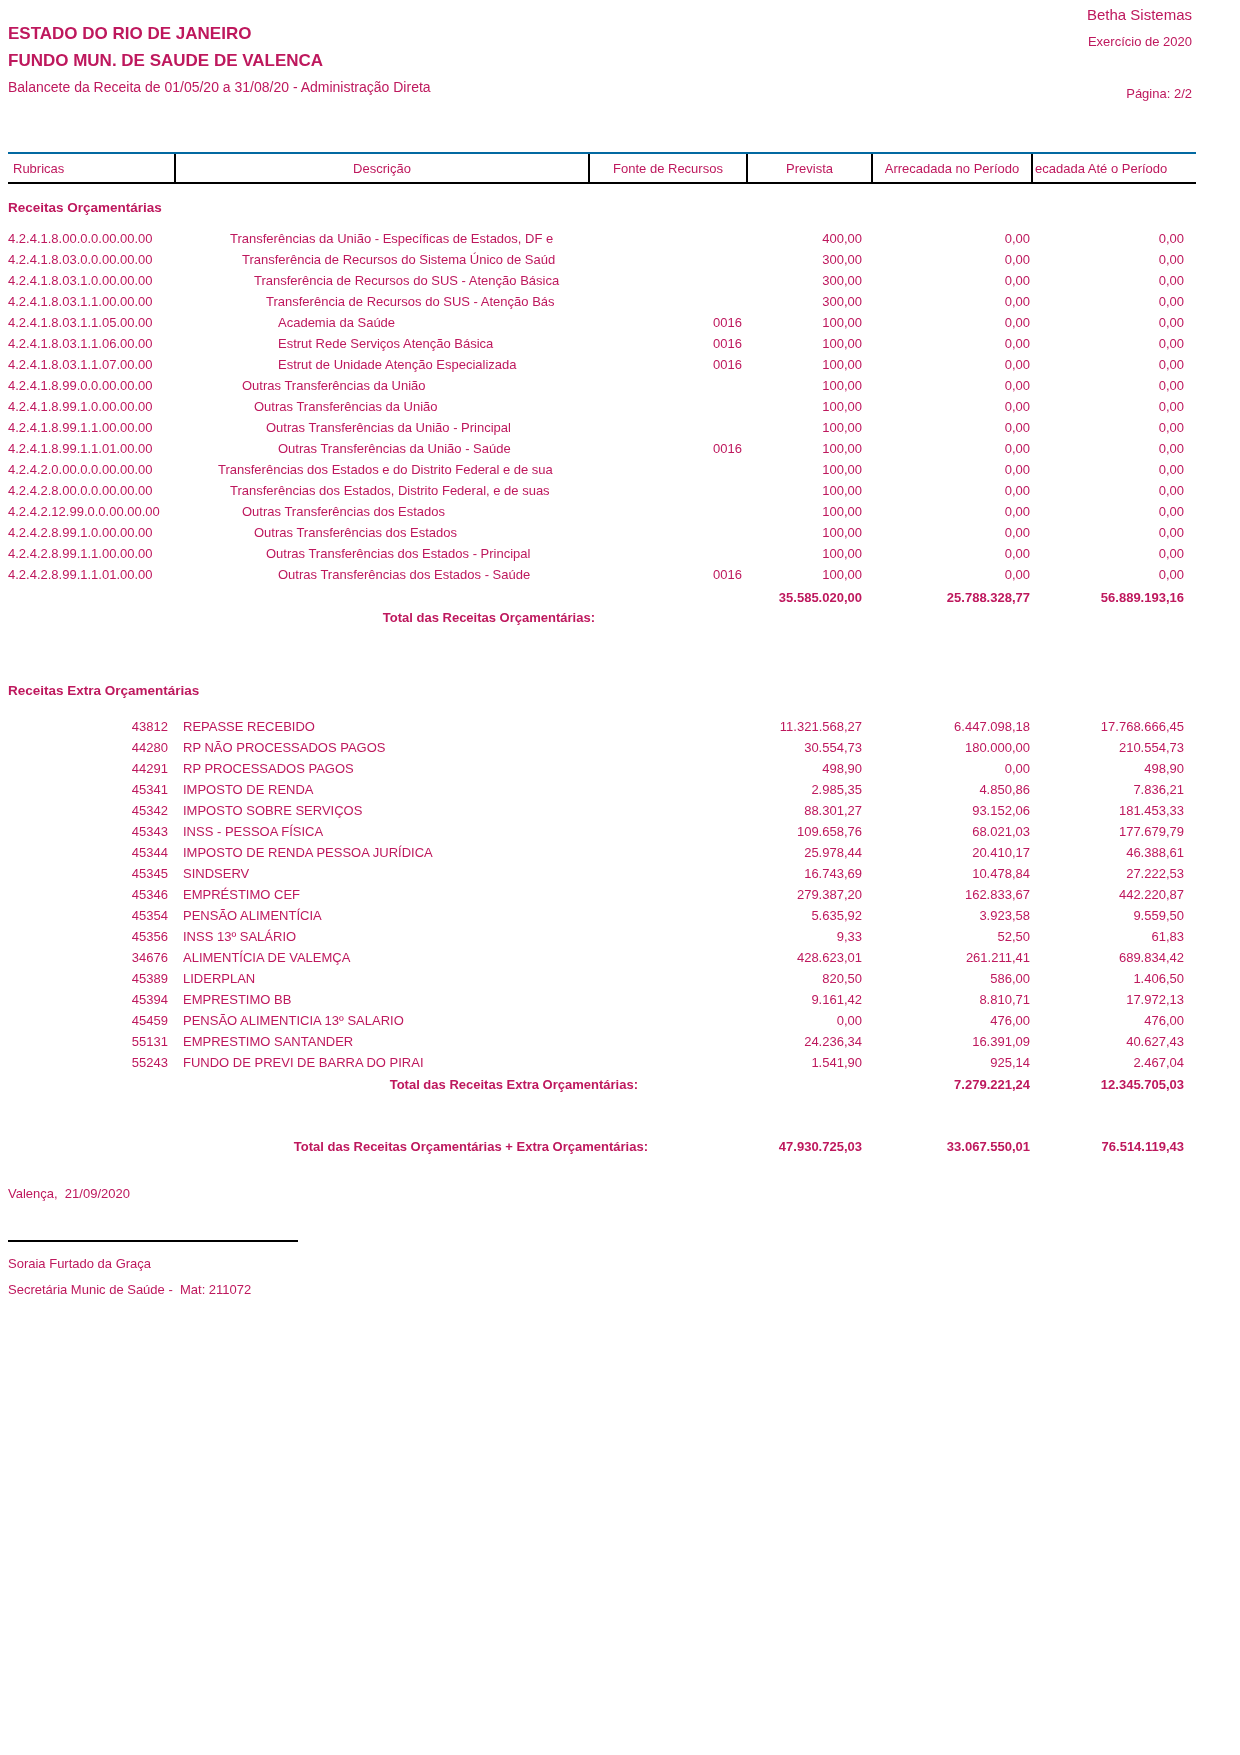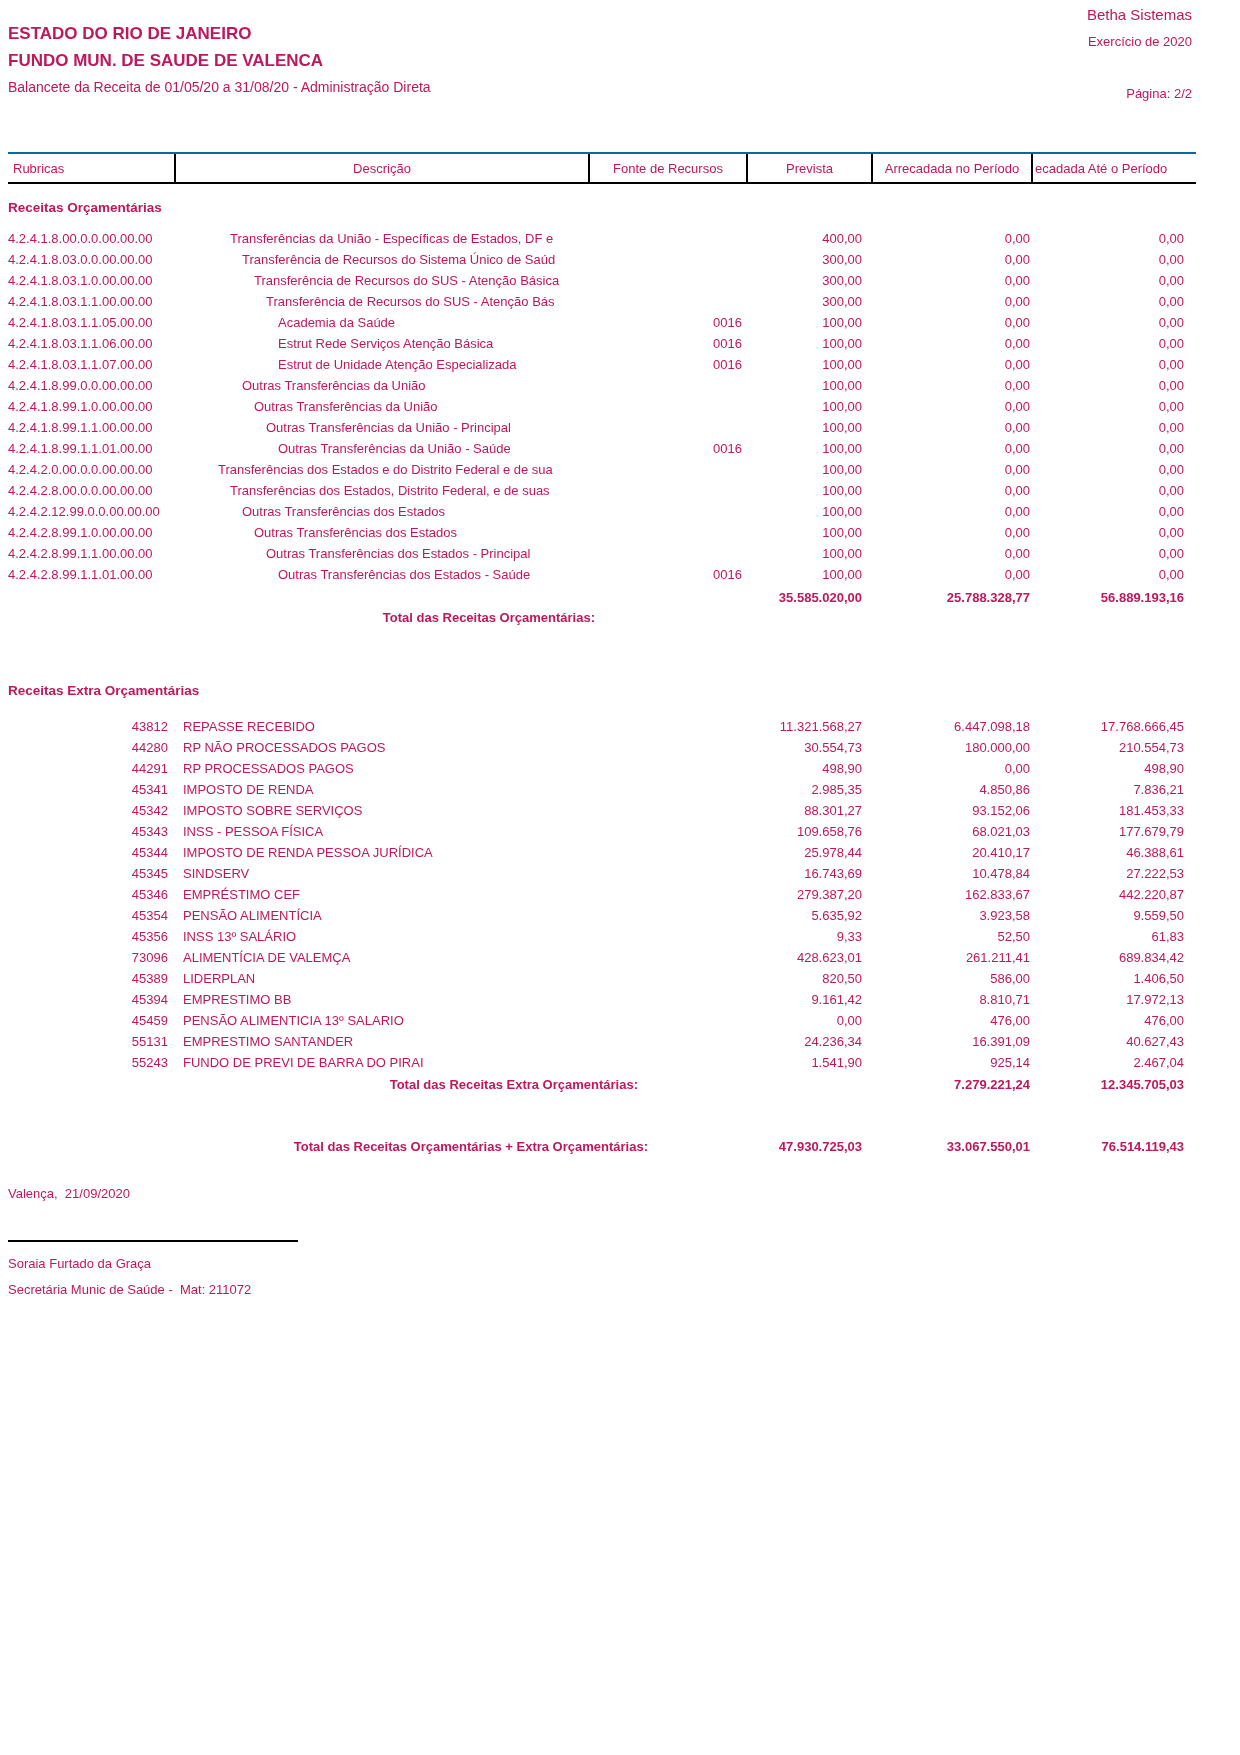--- a/index.html
+++ b/index.html
@@ -316,21 +316,21 @@
       </div>
       <div class="row extra">
         <span class="c1">45356</span>
         <span class="c2">INSS 13º SALÁRIO</span>
         <span class="c3"></span>
         <span class="c4">9,33</span>
         <span class="c5">52,50</span>
         <span class="c6">61,83</span>
       </div>
       <div class="row extra">
-        <span class="c1">73096</span>
+        <span class="c1">34676</span>
         <span class="c2">ALIMENTÍCIA DE VALEMÇA</span>
         <span class="c3"></span>
         <span class="c4">428.623,01</span>
         <span class="c5">261.211,41</span>
         <span class="c6">689.834,42</span>
       </div>
       <div class="row extra">
         <span class="c1">45389</span>
         <span class="c2">LIDERPLAN</span>
         <span class="c3"></span>

